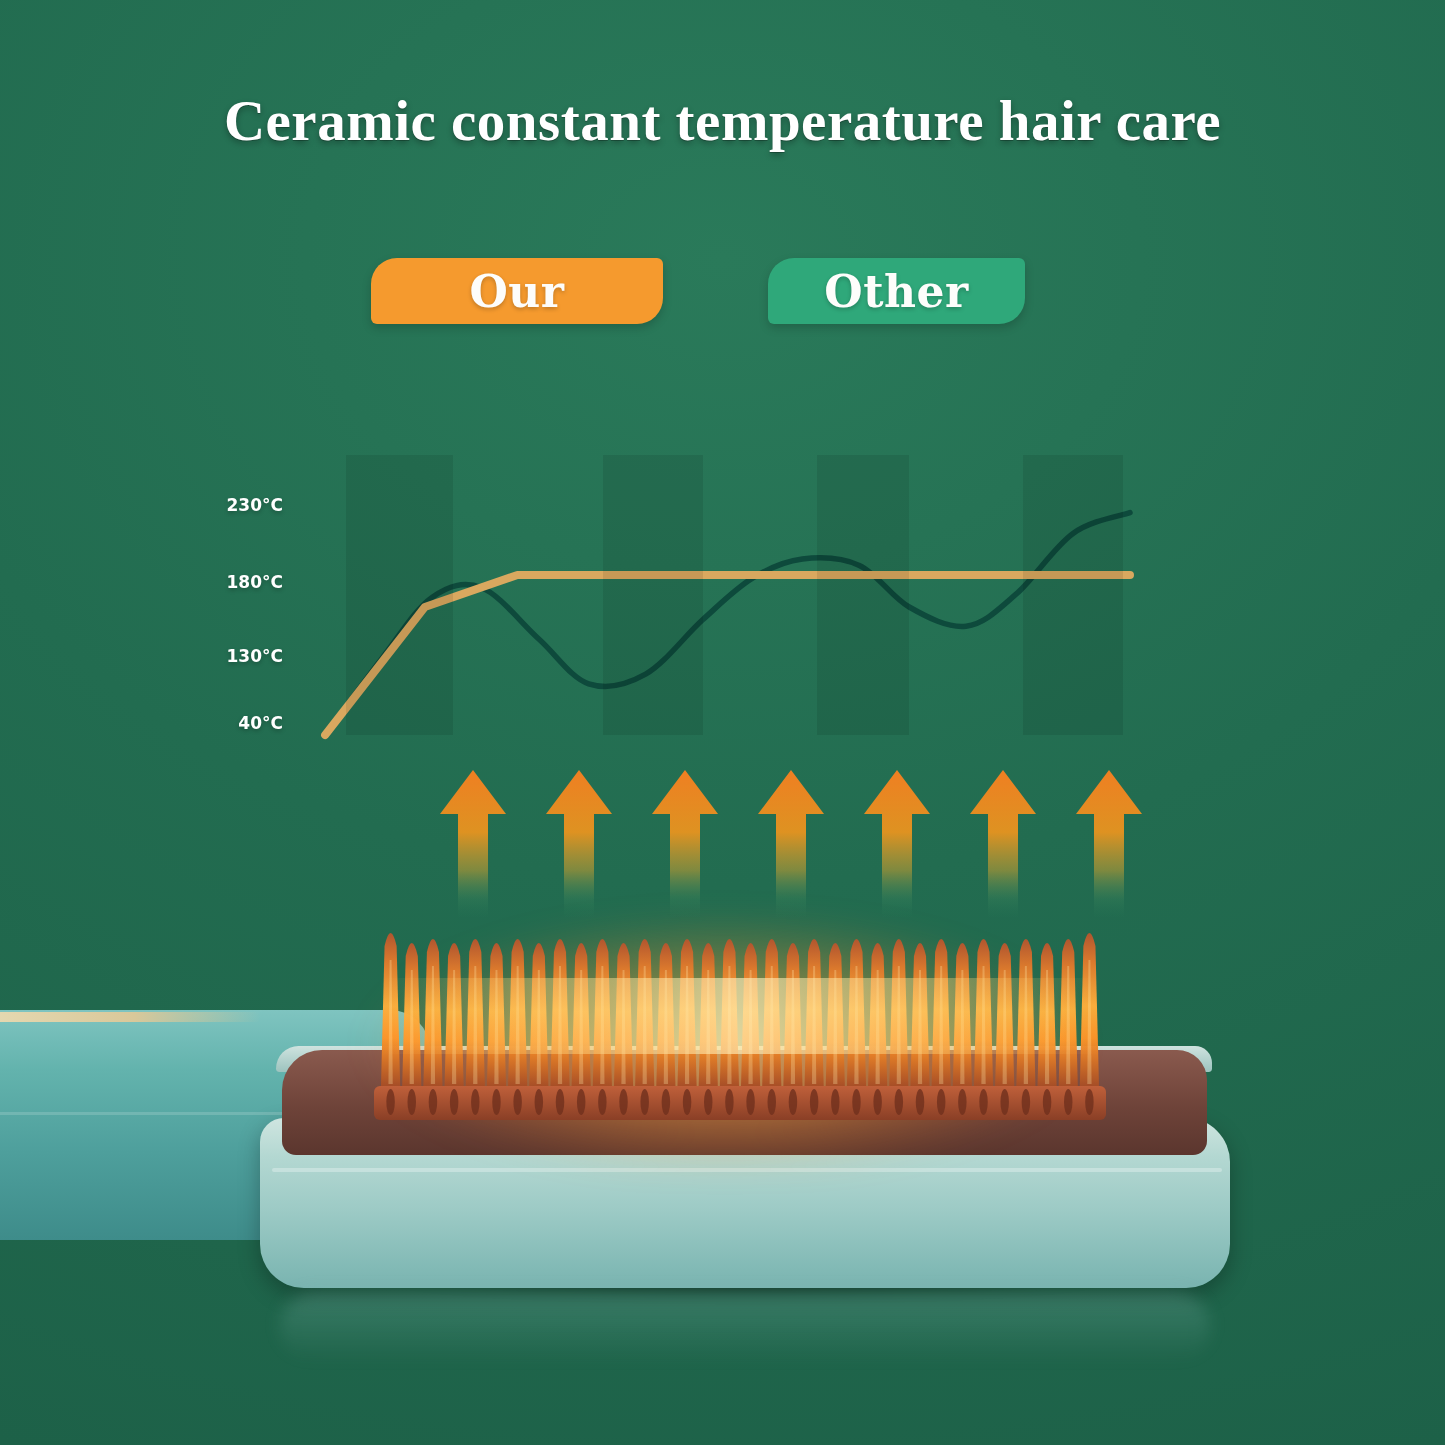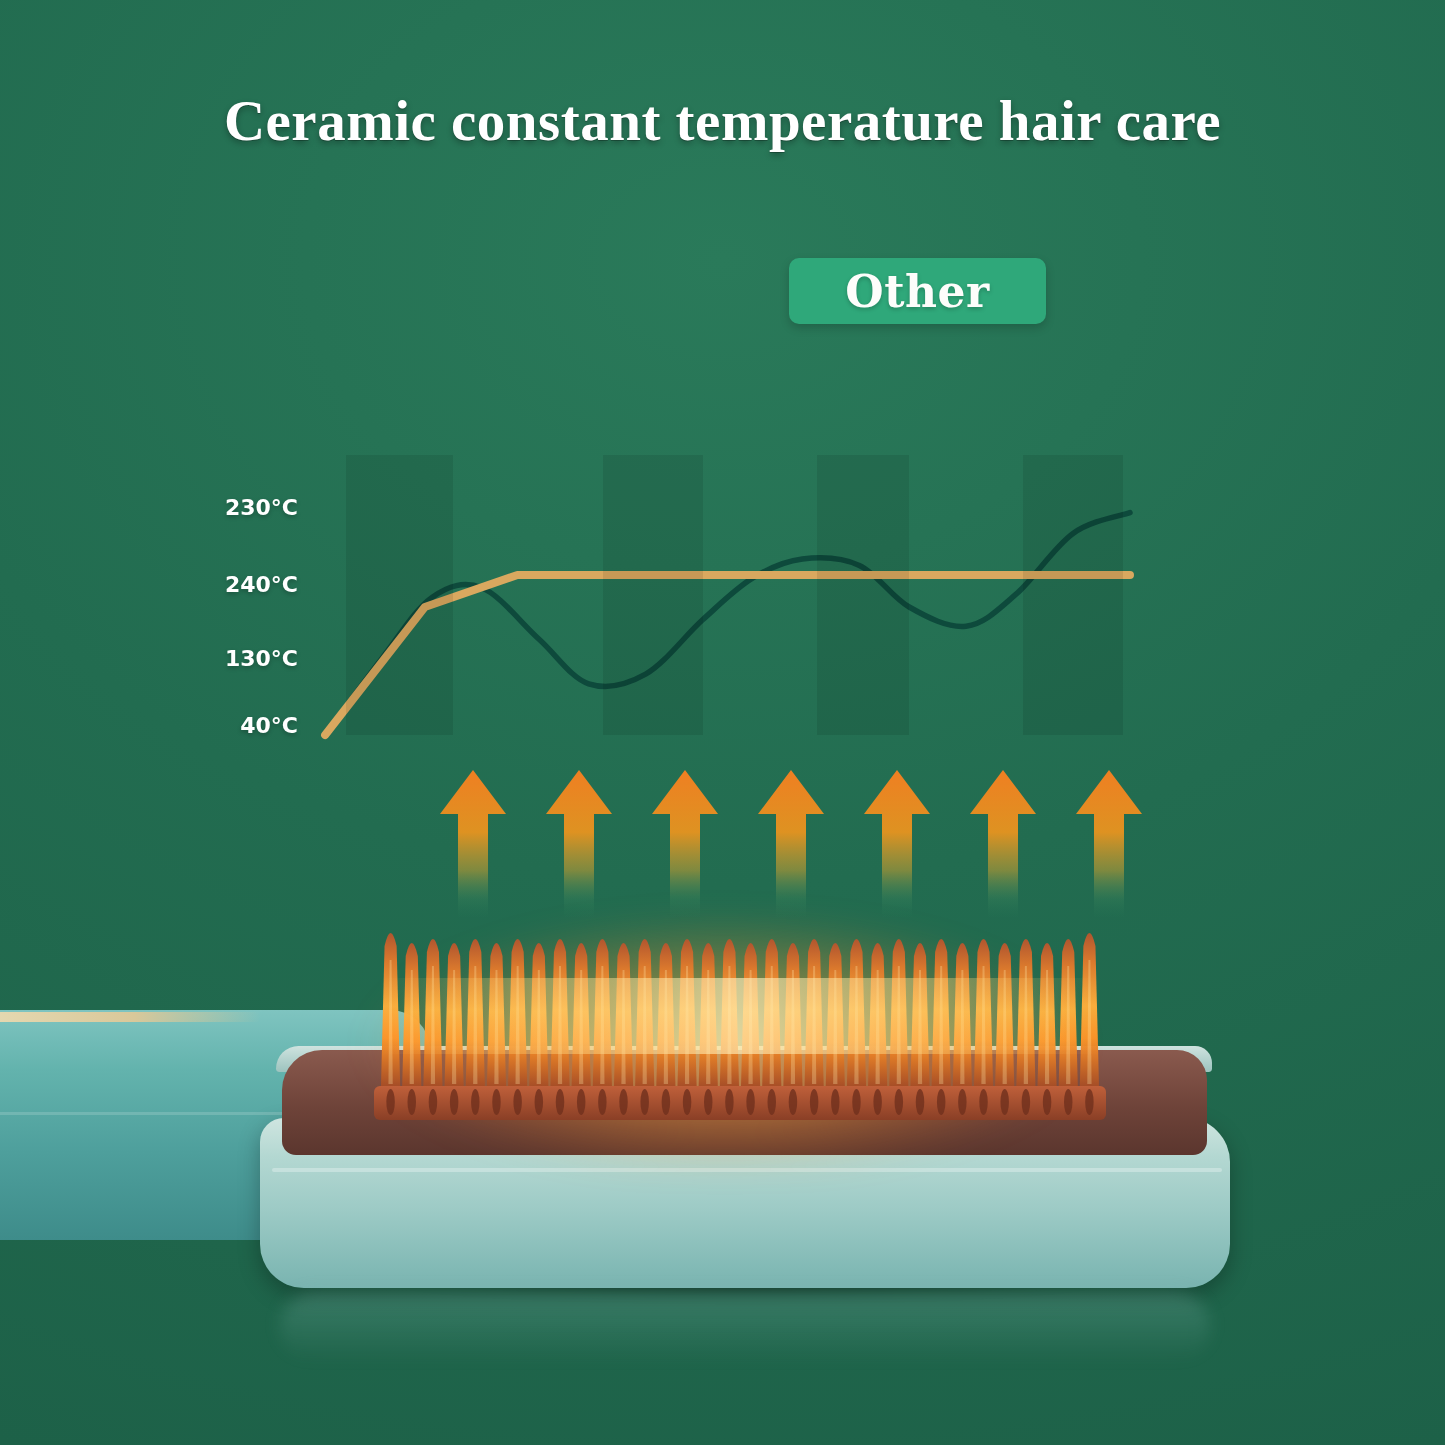--- a/index.html
+++ b/index.html
@@ -47,43 +47,42 @@
     letter-spacing:.5px;
     border-radius:26px 6px 26px 6px;
     box-shadow:0 4px 10px rgba(0,0,0,.18);
     text-shadow:0 2px 4px rgba(0,0,0,.22);
   }
   .chip-our{
     left:371px; top:258px; width:292px;
     background:#f59a2e;
   }
   .chip-other{
-    left:789px; top:258px; width:257px;
+    left:768px; top:258px; width:257px;
     background:#2fa87a;
-    border-radius:10px;
   }
 
   
   #chart-area{
     position:absolute;
     left:200px; top:455px;
     width:960px; height:345px;
   }
   .y-labels{
     position:absolute;
     left:0; top:0;
     width:100px; height:260px;
   }
   .y-lab{
     position:absolute;
-    right:2px;
+    right:17px;
     color:#ffffff;
     font-family:"DejaVu Sans", sans-serif;
     font-weight:700;
-    font-size:22px;
+    font-size:17px;
     white-space:nowrap;
     text-shadow:0 2px 4px rgba(0,0,0,.25);
   }
   .plot{
     position:absolute;
     left:118px; top:0;
     width:812px; height:280px;
   }
   .band{
     position:absolute;
@@ -214,30 +213,33 @@
   }
   #comb svg{ width:100%; height:100%; overflow:visible; }
 </style>
 </head>
 <body>
 
 <div id="stage">
 
   <div class="title">Ceramic constant temperature hair care</div>
 
+  <div class="chip chip-our">
+    <span>Our</span>
+  </div>
 
   <div class="chip chip-other">
     <span>Other</span>
   </div>
 
   <div id="chart-area">
 
     <div class="y-labels">
       <div class="y-lab" style="top:40px">230°C</div>
-      <div class="y-lab" style="top:117px">240°C</div>
+      <div class="y-lab" style="top:117px">180°C</div>
       <div class="y-lab" style="top:191px">130°C</div>
       <div class="y-lab" style="top:258px">40°C</div>
     </div>
 
     <div class="plot" id="plot">
 
       <svg viewBox="0 0 812 280" preserveAspectRatio="none">
         <path id="series-other" fill="none" stroke-width="5.5" stroke-linecap="round" stroke-linejoin="round" d="M 7.12280701754386 280 C 16.619883040935672 267.2, 46.298245614035096 226.13333333333333, 64.10526315789474 203.2 C 81.91228070175438 180.26666666666665, 97.34502923976608 154.13333333333333, 113.96491228070175 142.4 C 130.58479532163742 130.66666666666669, 146.01754385964912 125.86666666666667, 163.82456140350877 132.8 C 181.6315789473684 139.73333333333335, 203.00000000000003 168, 220.80701754385967 184 C 238.61403508771932 200, 252.85964912280699 222.93333333333334, 270.66666666666663 228.8 C 288.47368421052624 234.66666666666669, 308.65497076023394 229.86666666666665, 327.64912280701753 219.2 C 346.64327485380113 208.53333333333333, 366.8245614035087 180.8, 384.6315789473684 164.8 C 402.43859649122805 148.8, 417.87134502923976 133.33333333333331, 434.49122807017545 123.19999999999999 C 451.11111111111114 113.06666666666665, 466.5438596491228 106.13333333333334, 484.3508771929824 104 C 502.157894736842 101.86666666666666, 523.5263157894736 102.39999999999998, 541.3333333333333 110.39999999999998 C 559.1403508771929 118.39999999999998, 573.3859649122808 141.86666666666667, 591.1929824561404 152 C 609 162.13333333333333, 630.3684210526317 173.33333333333331, 648.1754385964913 171.2 C 665.9824561403509 169.06666666666666, 680.2280701754387 154.66666666666666, 698.0350877192983 139.2 C 715.8421052631579 123.73333333333332, 736.0233918128655 92, 755.0175438596491 78.4 C 774.0116959064327 64.80000000000001, 802.5029239766081 61.06666666666666, 812 57.599999999999994" stroke="#0e4a3c"></path>
         <path id="series-our" fill="none" stroke-width="8" stroke-linecap="round" stroke-linejoin="round" d="M 7.12280701754386 280 L 106.84210526315789 152 L 199.43859649122805 120 L 299.1578947368421 120 L 406 120 L 512.8421052631579 120 L 619.6842105263158 120 L 726.5263157894736 120 L 812 120" stroke="#d9a85f"></path>
       </svg>

